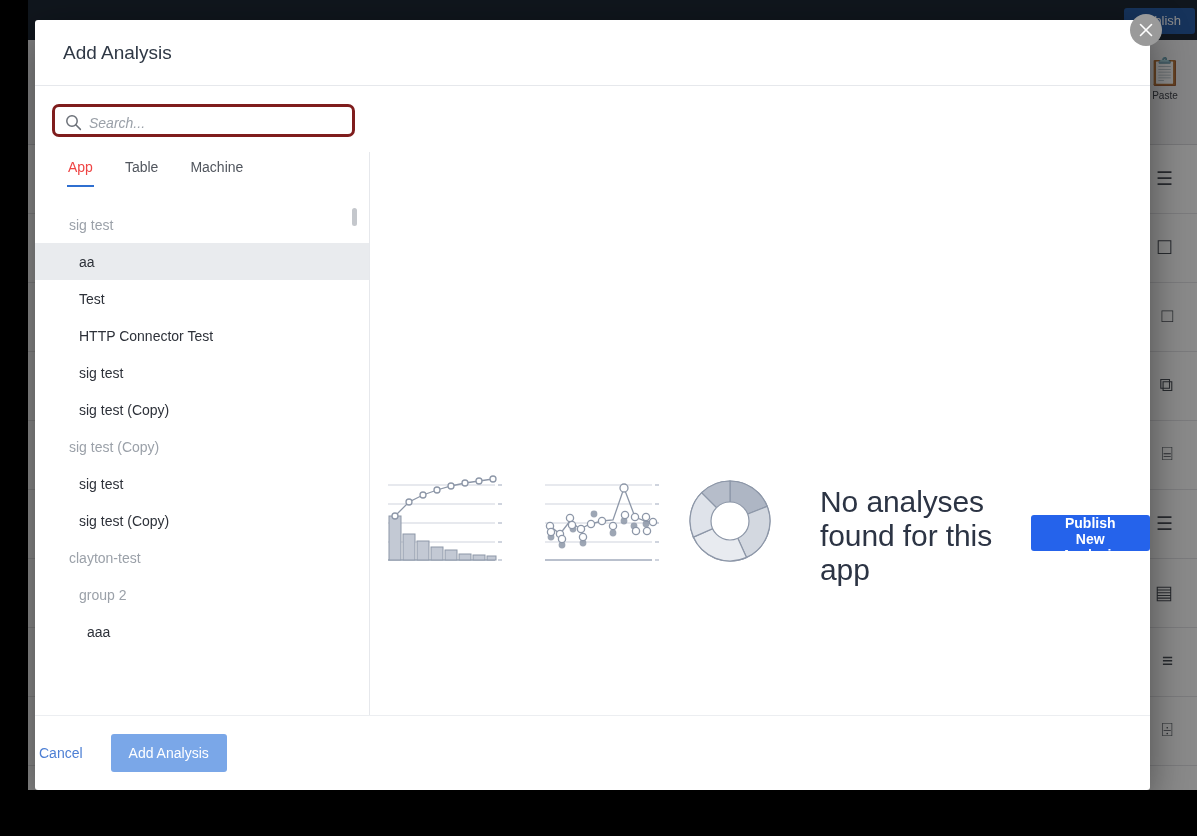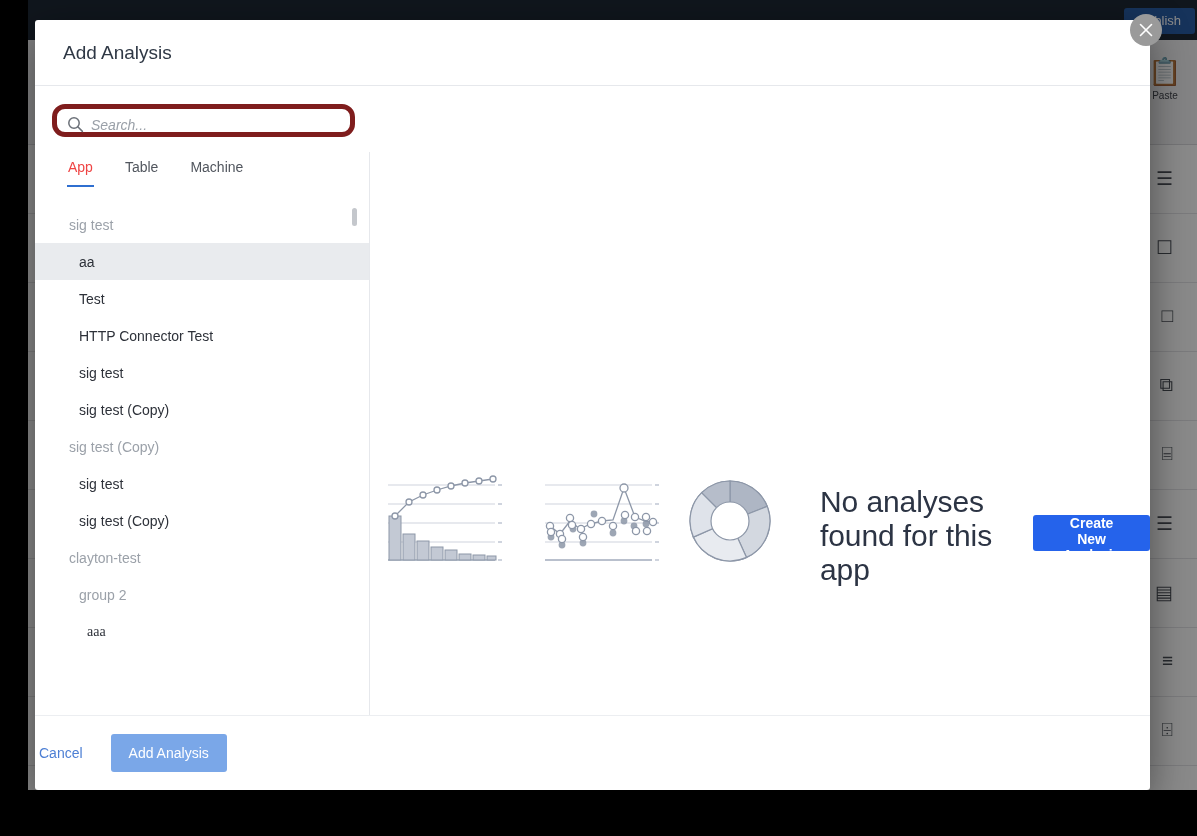--- a/index.html
+++ b/index.html
@@ -161,22 +161,22 @@
   
   #search-row {
     padding: 18px 28px 0 17px;
     height: 66px;
     flex: 0 0 66px;
   }
   #search-box {
     position: relative;
     width: 303px;
     height: 33px;
-    border: 5px solid #7f1d1d;
-    border-radius: 13px;
+    border: 3px solid #7f1d1d;
+    border-radius: 7px;
     background: #ffffff;
   }
   #search-icon-wrap {
     position: absolute;
     left: 10px; top: 7px;
     width: 17px; height: 17px;
   }
   #search-input {
     position: absolute;
     left: 34px; top: 0;
@@ -256,21 +256,21 @@
     color: #9ba1a9;
     cursor: default;
   }
   .list-entry.item {
     color: #2d3139;
     cursor: pointer;
   }
   .list-entry.selected { background: #e9ebee; text-align: center; }
   .lvl0 { padding-left: 34px; }
   .lvl1 { padding-left: 44px; }
-  .lvl2 { padding-left: 52px; font-family: Liberation Serif, serif; }
+  .lvl2 { padding-left: 52px; }
 
   #list-scrollbar {
     position: absolute;
     right: 12px;
     top: 12px;
     width: 5px;
     height: 18px;
     border-radius: 3px;
     background: #c4c7cc;
   }
@@ -562,21 +562,21 @@
               <path d="M0,0 L16.5,36.4 A40,40 0 0,1 -36.6,16.1 Z" fill="#e8ebf0" stroke="#8d97a8" stroke-width="1.2"></path>
               <path d="M0,0 L-36.6,16.1 A40,40 0 0,1 -28.3,-28.3 Z" fill="#dfe3ea" stroke="#8d97a8" stroke-width="1.2"></path>
               <path d="M0,0 L-28.3,-28.3 A40,40 0 0,1 0,-40 Z" fill="#b6bdca" stroke="#8d97a8" stroke-width="1.2"></path>
               <circle cx="0" cy="0" r="19" fill="#ffffff" stroke="#8d97a8" stroke-width="1.2"></circle>
             </g>
           </svg>
         </div>
 
         <div id="empty-heading">No analyses found for this app</div>
 
-        <button id="create-btn">Create New Analysis</button>
+        <button id="create-btn">Publish New Analysis</button>
       </div>
 
     </div>
   </div>
 
   <div id="modal-footer">
     <button id="cancel-btn">Cancel</button>
     <button id="add-btn">Add Analysis</button>
   </div>
 </div>

